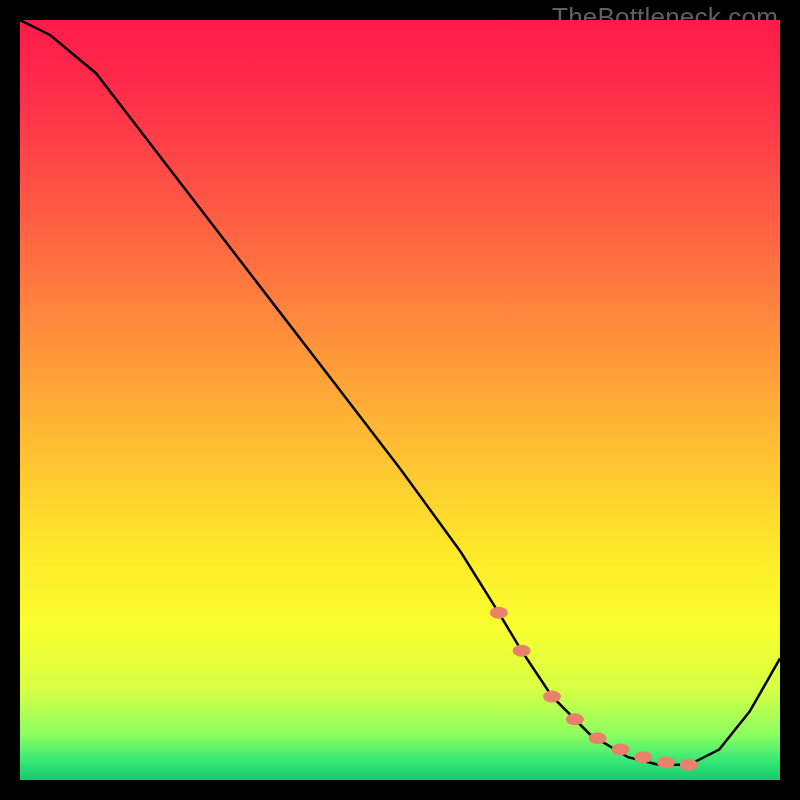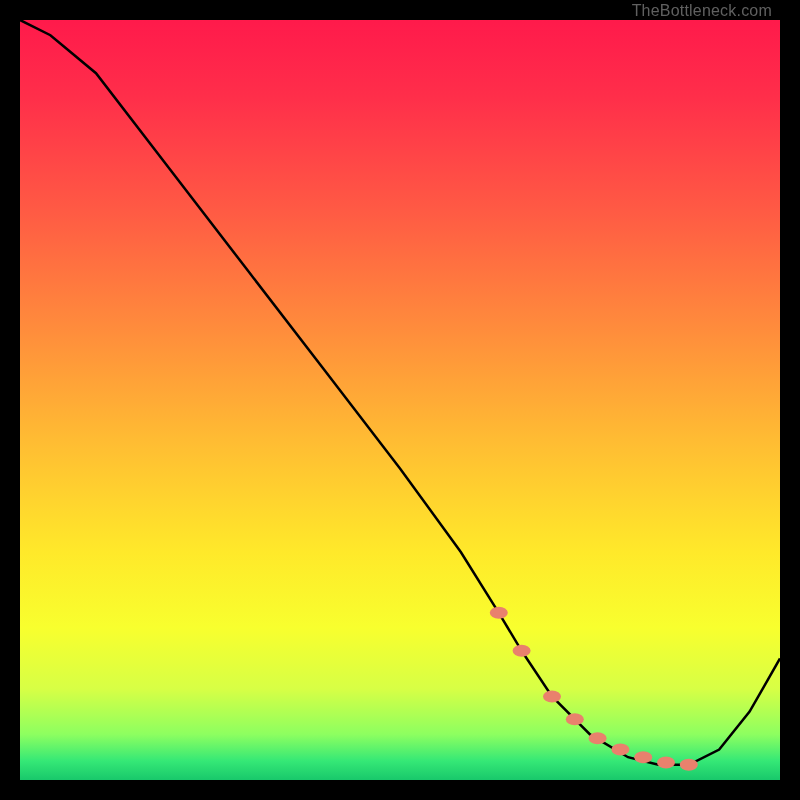--- a/index.html
+++ b/index.html
@@ -22,23 +22,23 @@
   .plot-area {
     position: absolute;
     left: 0;
     top: 0;
     width: 760px;
     height: 760px;
   }
   .watermark {
     position: absolute;
     top: 2px;
-    right: 28px;
+    right: 22px;
     color: #606060;
-    font-size: 16px;
+    font-size: 26px;
     font-weight: 500;
     letter-spacing: 0.2px;
   }
   svg { display: block; }
 </style>
 </head>
 <body>
 
 <div class="watermark">TheBottleneck.com</div>
 

